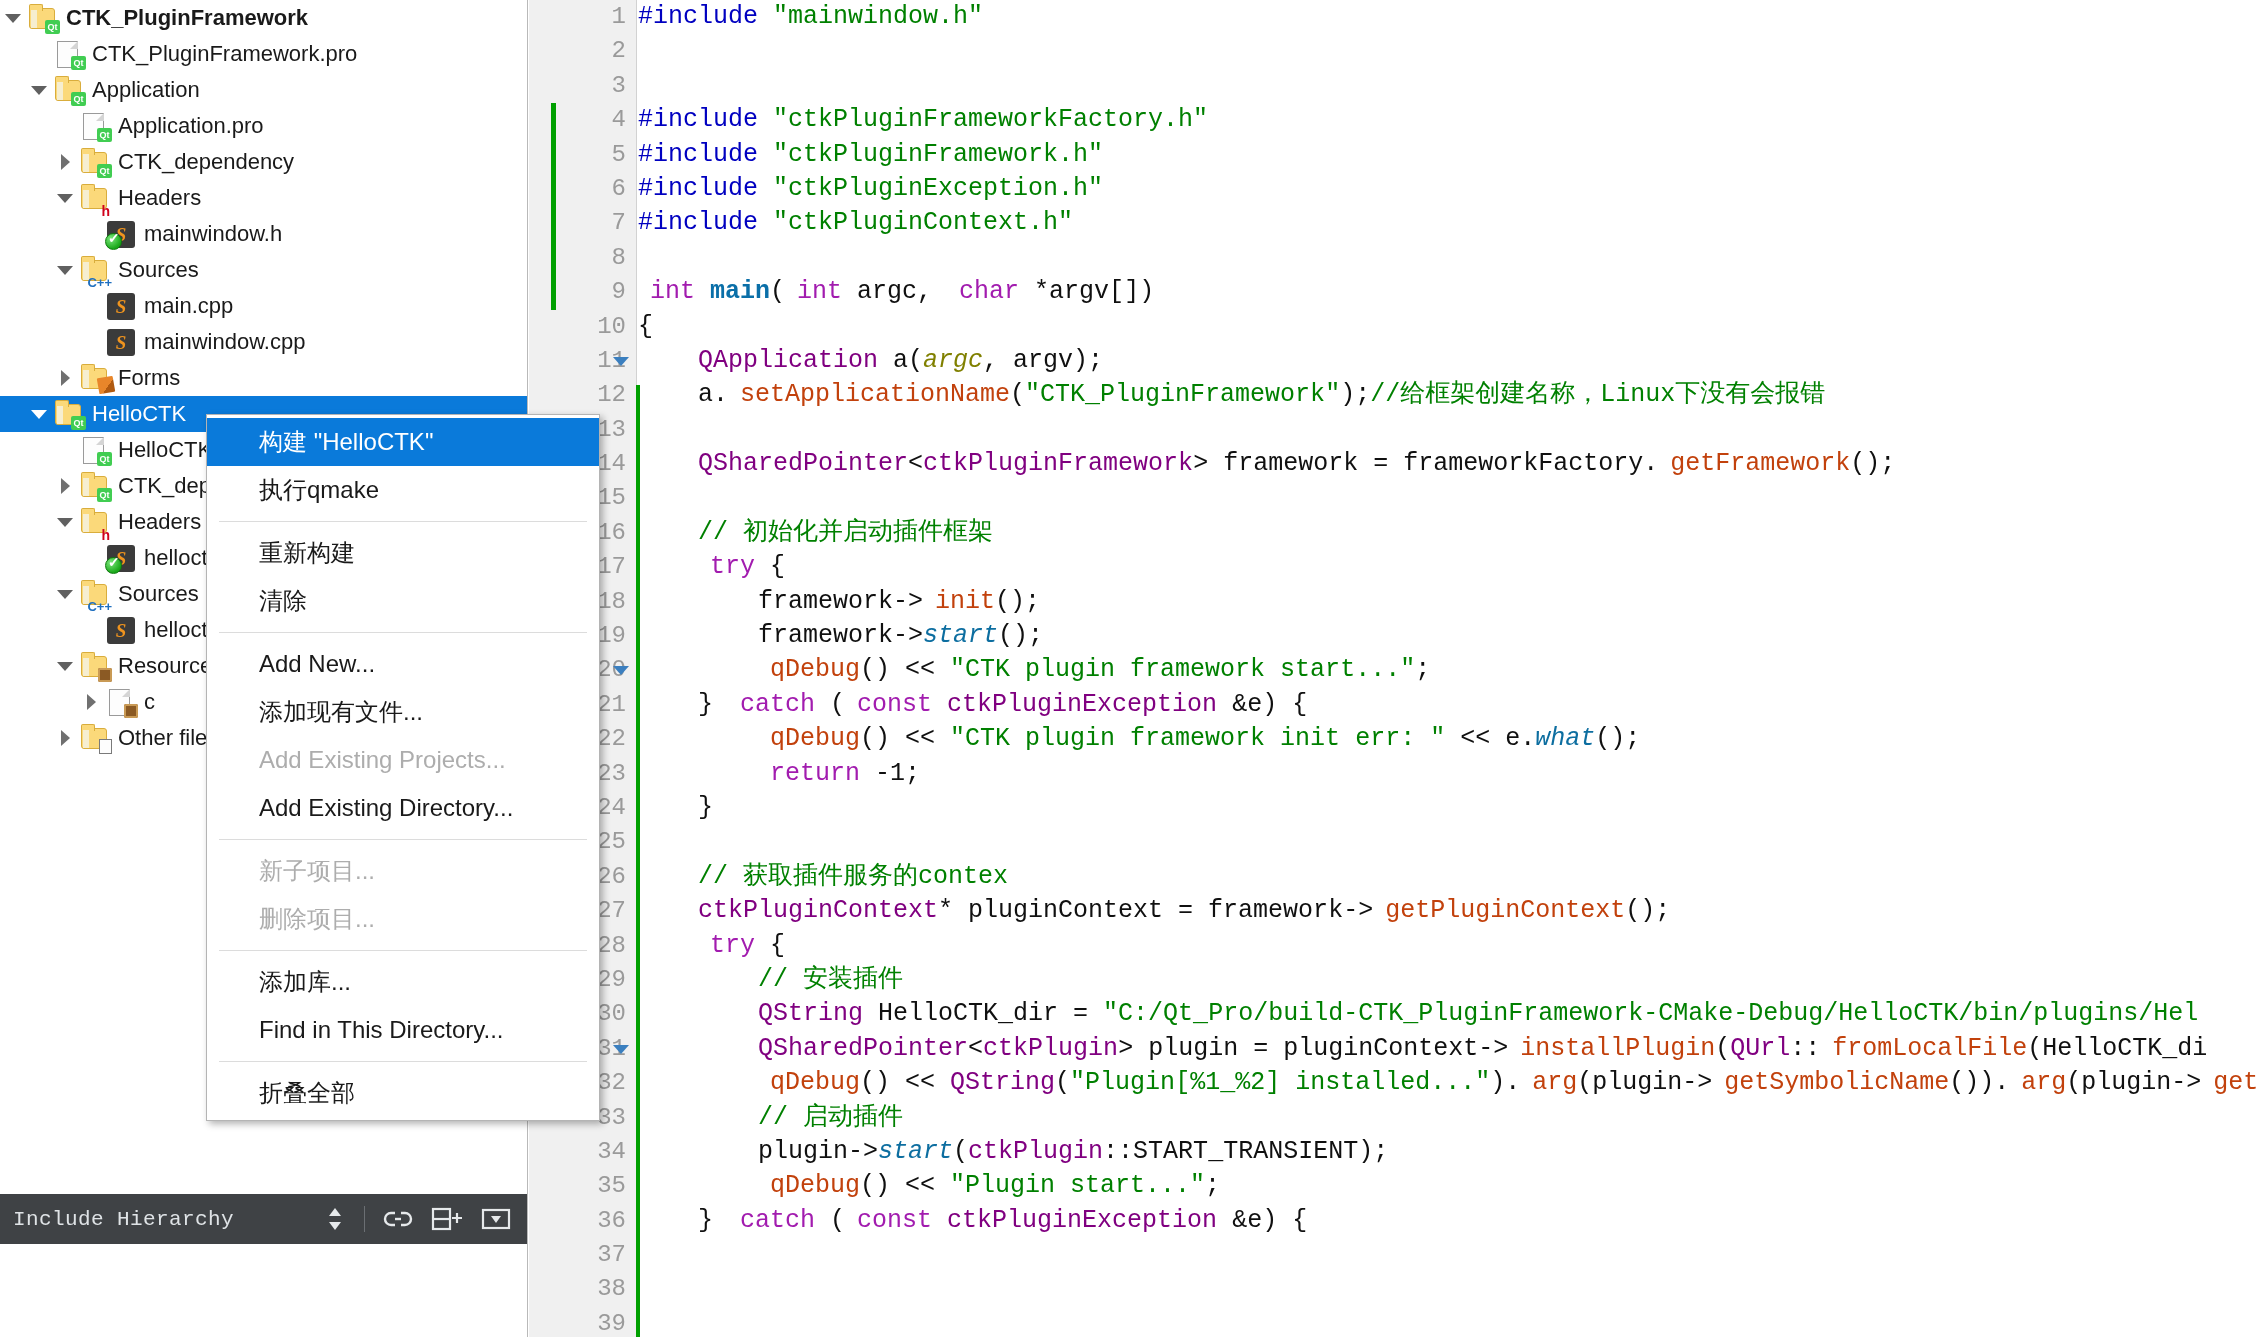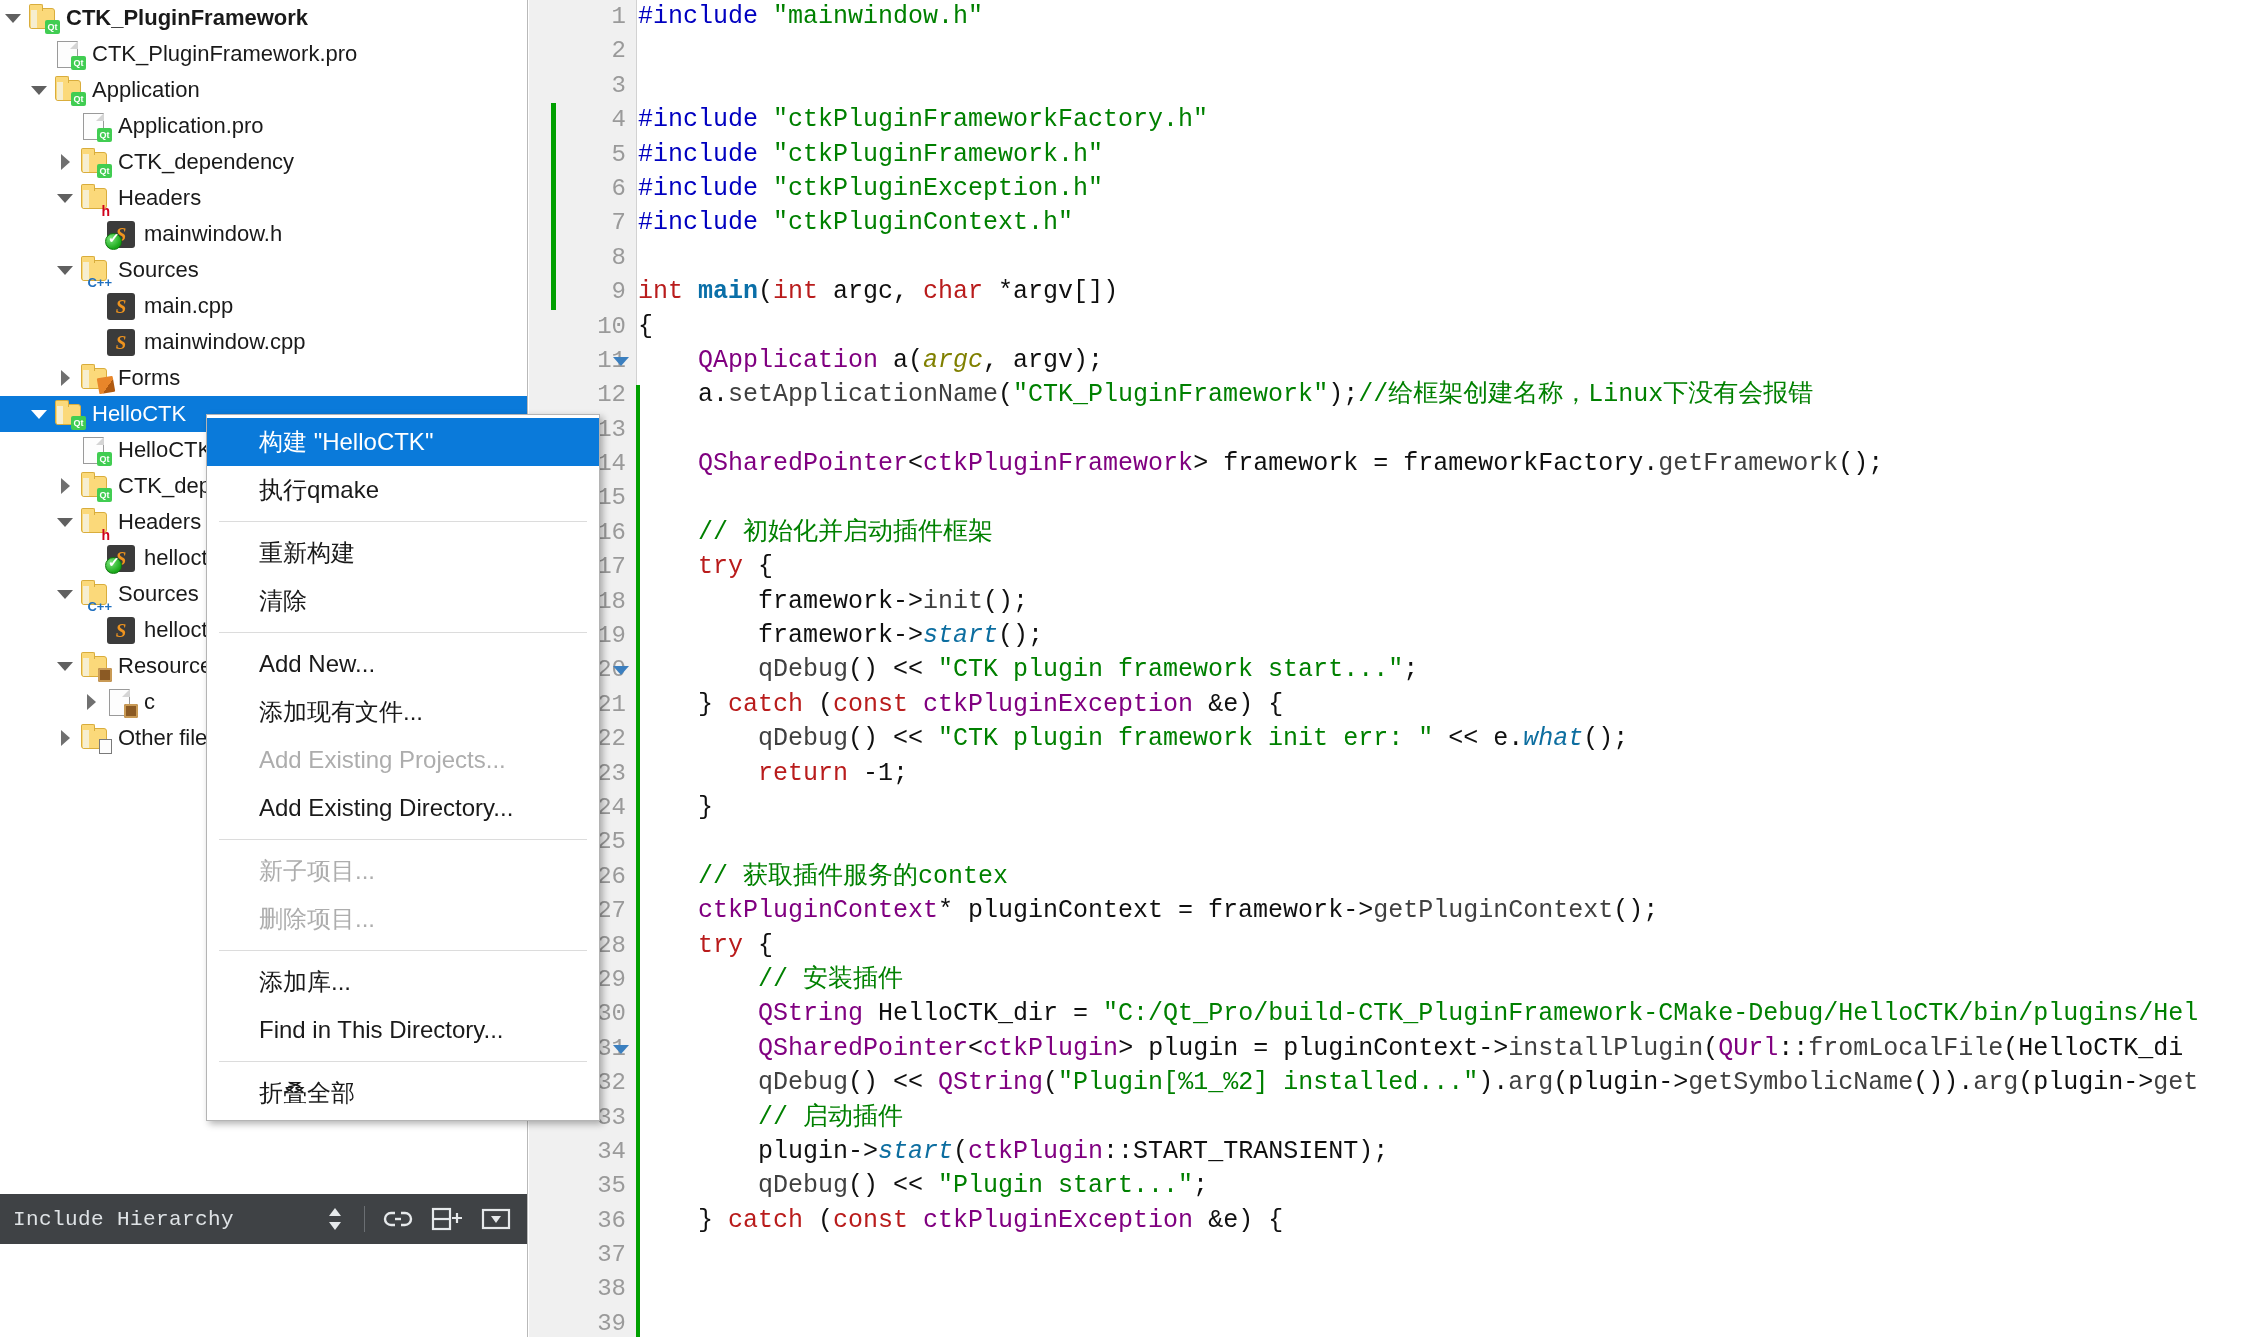--- a/index.html
+++ b/index.html
@@ -183,27 +183,27 @@
     position: absolute; right: 8px;
     width: 0; height: 0;
     border-left: 8px solid transparent; border-right: 8px solid transparent;
     border-top: 9px solid #3b7fbf; top: 13px;
   }
   .chg-bar {
     position: absolute; left: 22px; width: 5px; background: #00a000;
   }
 
   
-  .k  { color: #b91c1c; }          
+  .k  { color: #a21caf; padding-left: 12px; }          
   .kb { color: #0a6fa8; font-weight: bold; }  
   .pp { color: #0000c0; }          
   .st { color: #008000; }          
   .cm { color: #008000; }          
   .ty { color: #800080; }          
-  .fn { color: #404040; }          
+  .fn { color: #c2410c; margin-left: 12px; }          
   .pa { color: #808000; font-style: italic; }  
   .vi { color: #0d6ea0; font-style: italic; margin-top: 40px; }  
   .op { color: #101010; }
   .nu { color: #101010; }
 
   
   #ctxmenu {
     position: absolute; left: 206px; top: 414px;
     width: 394px;
     background: #ffffff;

